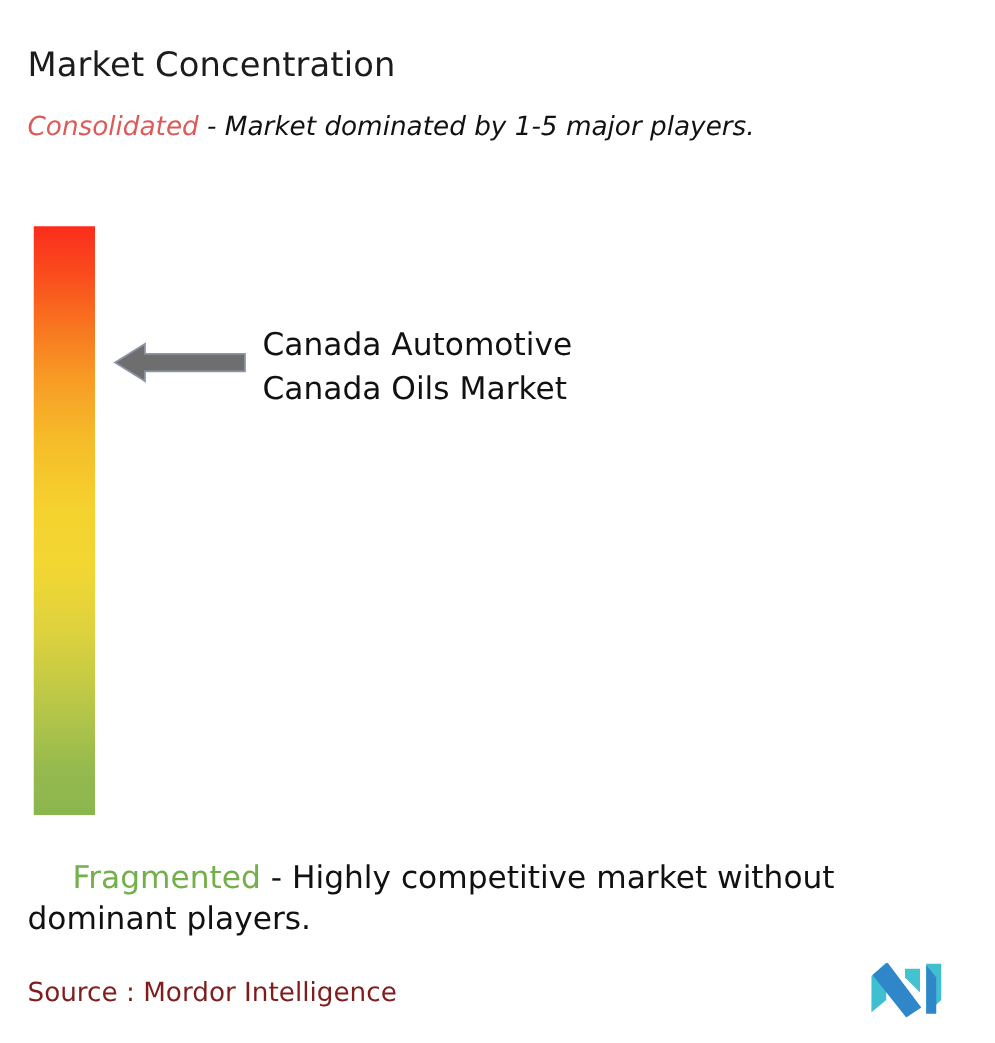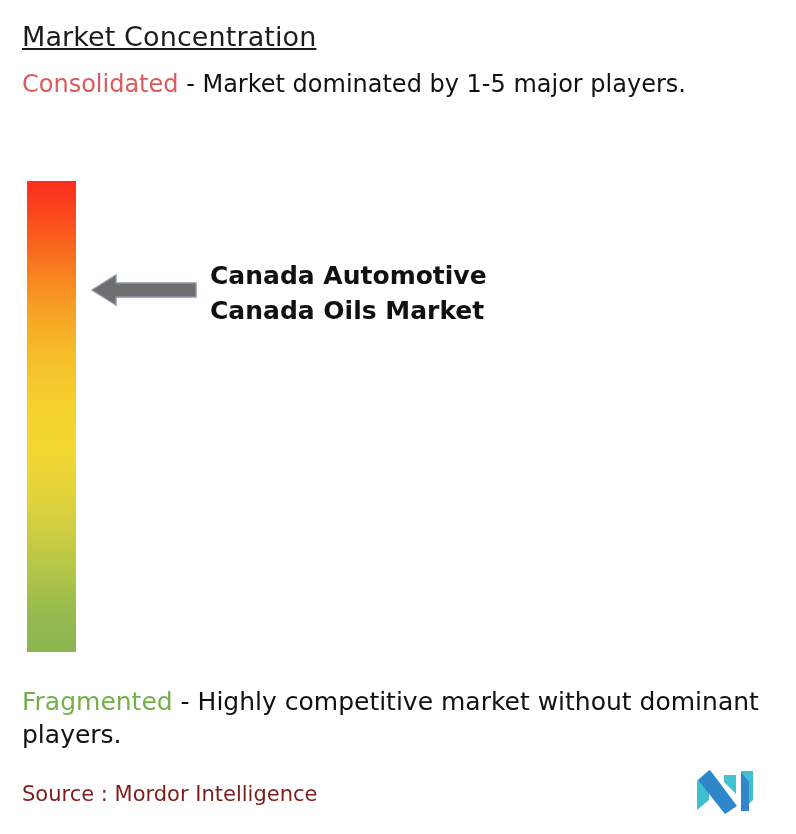--- a/index.html
+++ b/index.html
@@ -19,40 +19,40 @@
   .canvas {
     position: relative;
     width: 796px;
     height: 834px;
   }
 
   
   .title {
     position: absolute;
     left: 22px;
-    top: 20px;
+    top: 36px;
     font-size: 27px;
     line-height: 34px;
     font-weight: 400;
     color: #1c1c1c;
     letter-spacing: 0.1px;
     white-space: nowrap;
-    text-decoration: underline;
   }
 
   
   .legend-top {
     position: absolute;
     left: 22px;
-    top: 68px;
+    top: 85px;
     width: 744px;
-    font-size: 24px;
+    font-size: 21px;
     line-height: 33px;
     font-weight: 400;
     color: #111111;
+    font-style: italic;
   }
   .kw-consolidated {
     color: #dd5a5a;
   }
   .legend-rest {
     color: #111111;
   }
 
   
   .gradient-bar {
@@ -88,36 +88,37 @@
 
   
   .arrow-label {
     position: absolute;
     left: 210px;
     top: 258px;
     width: 420px;
     font-size: 25px;
     line-height: 35px;
     color: #111111;
-    font-weight: 700;
+    font-weight: 400;
   }
 
   
   .legend-bottom {
     position: absolute;
     left: 22px;
     top: 685px;
     width: 762px;
     font-size: 25px;
     line-height: 33px;
     font-weight: 400;
     color: #111111;
   }
   .kw-fragmented {
     color: #74b04a;
+    margin-left: 36px;
   }
 
   
   .source {
     position: absolute;
     left: 22px;
     top: 781px;
     font-size: 21px;
     line-height: 27px;
     color: #7f1d1d;

